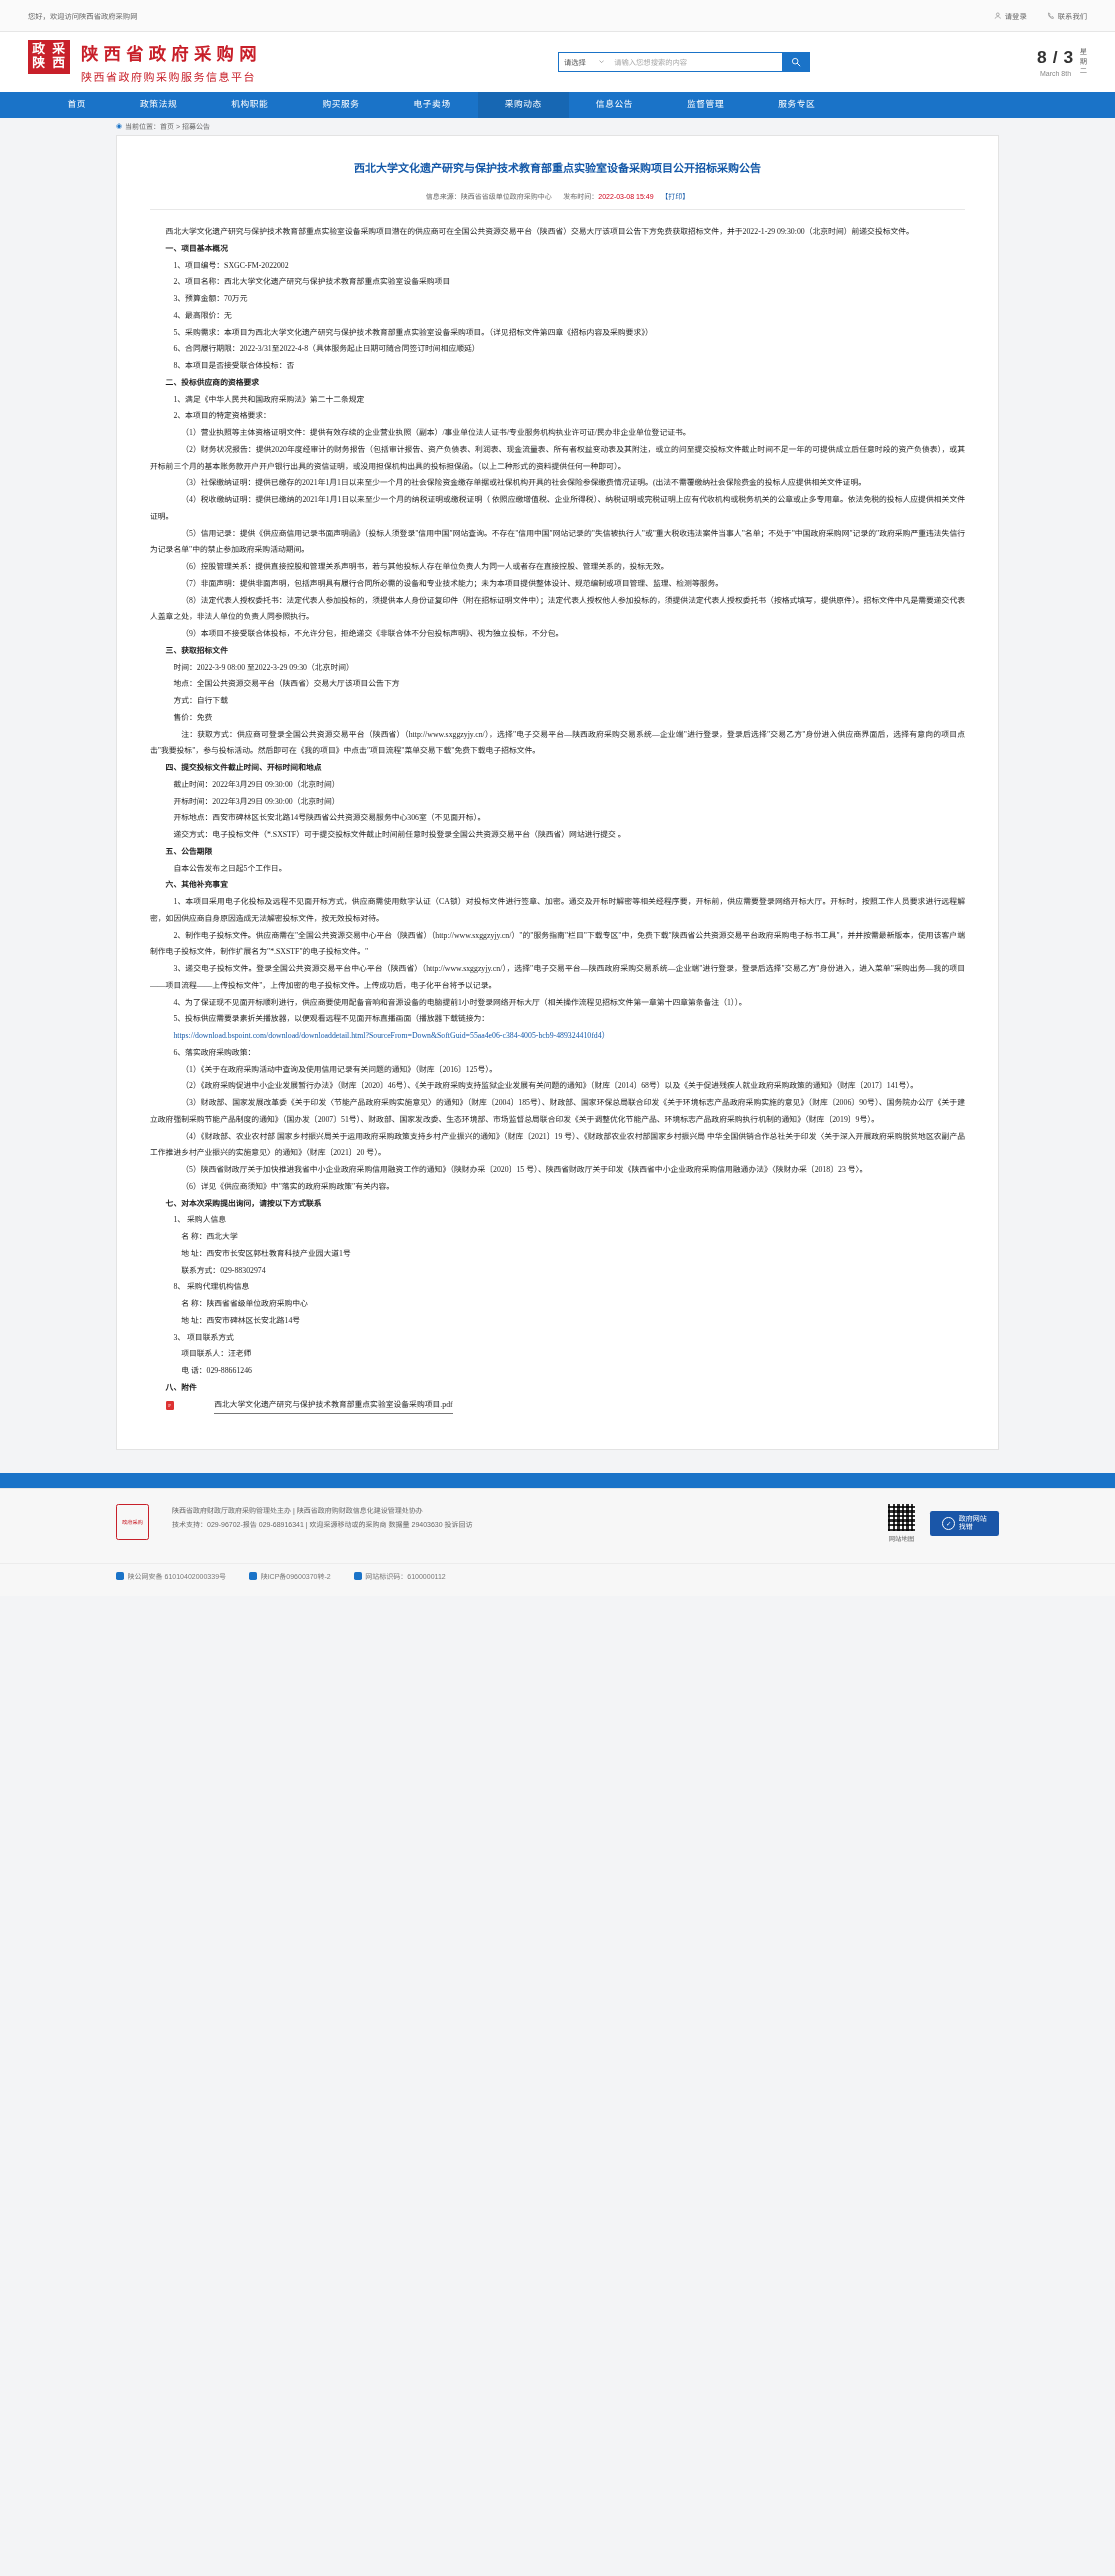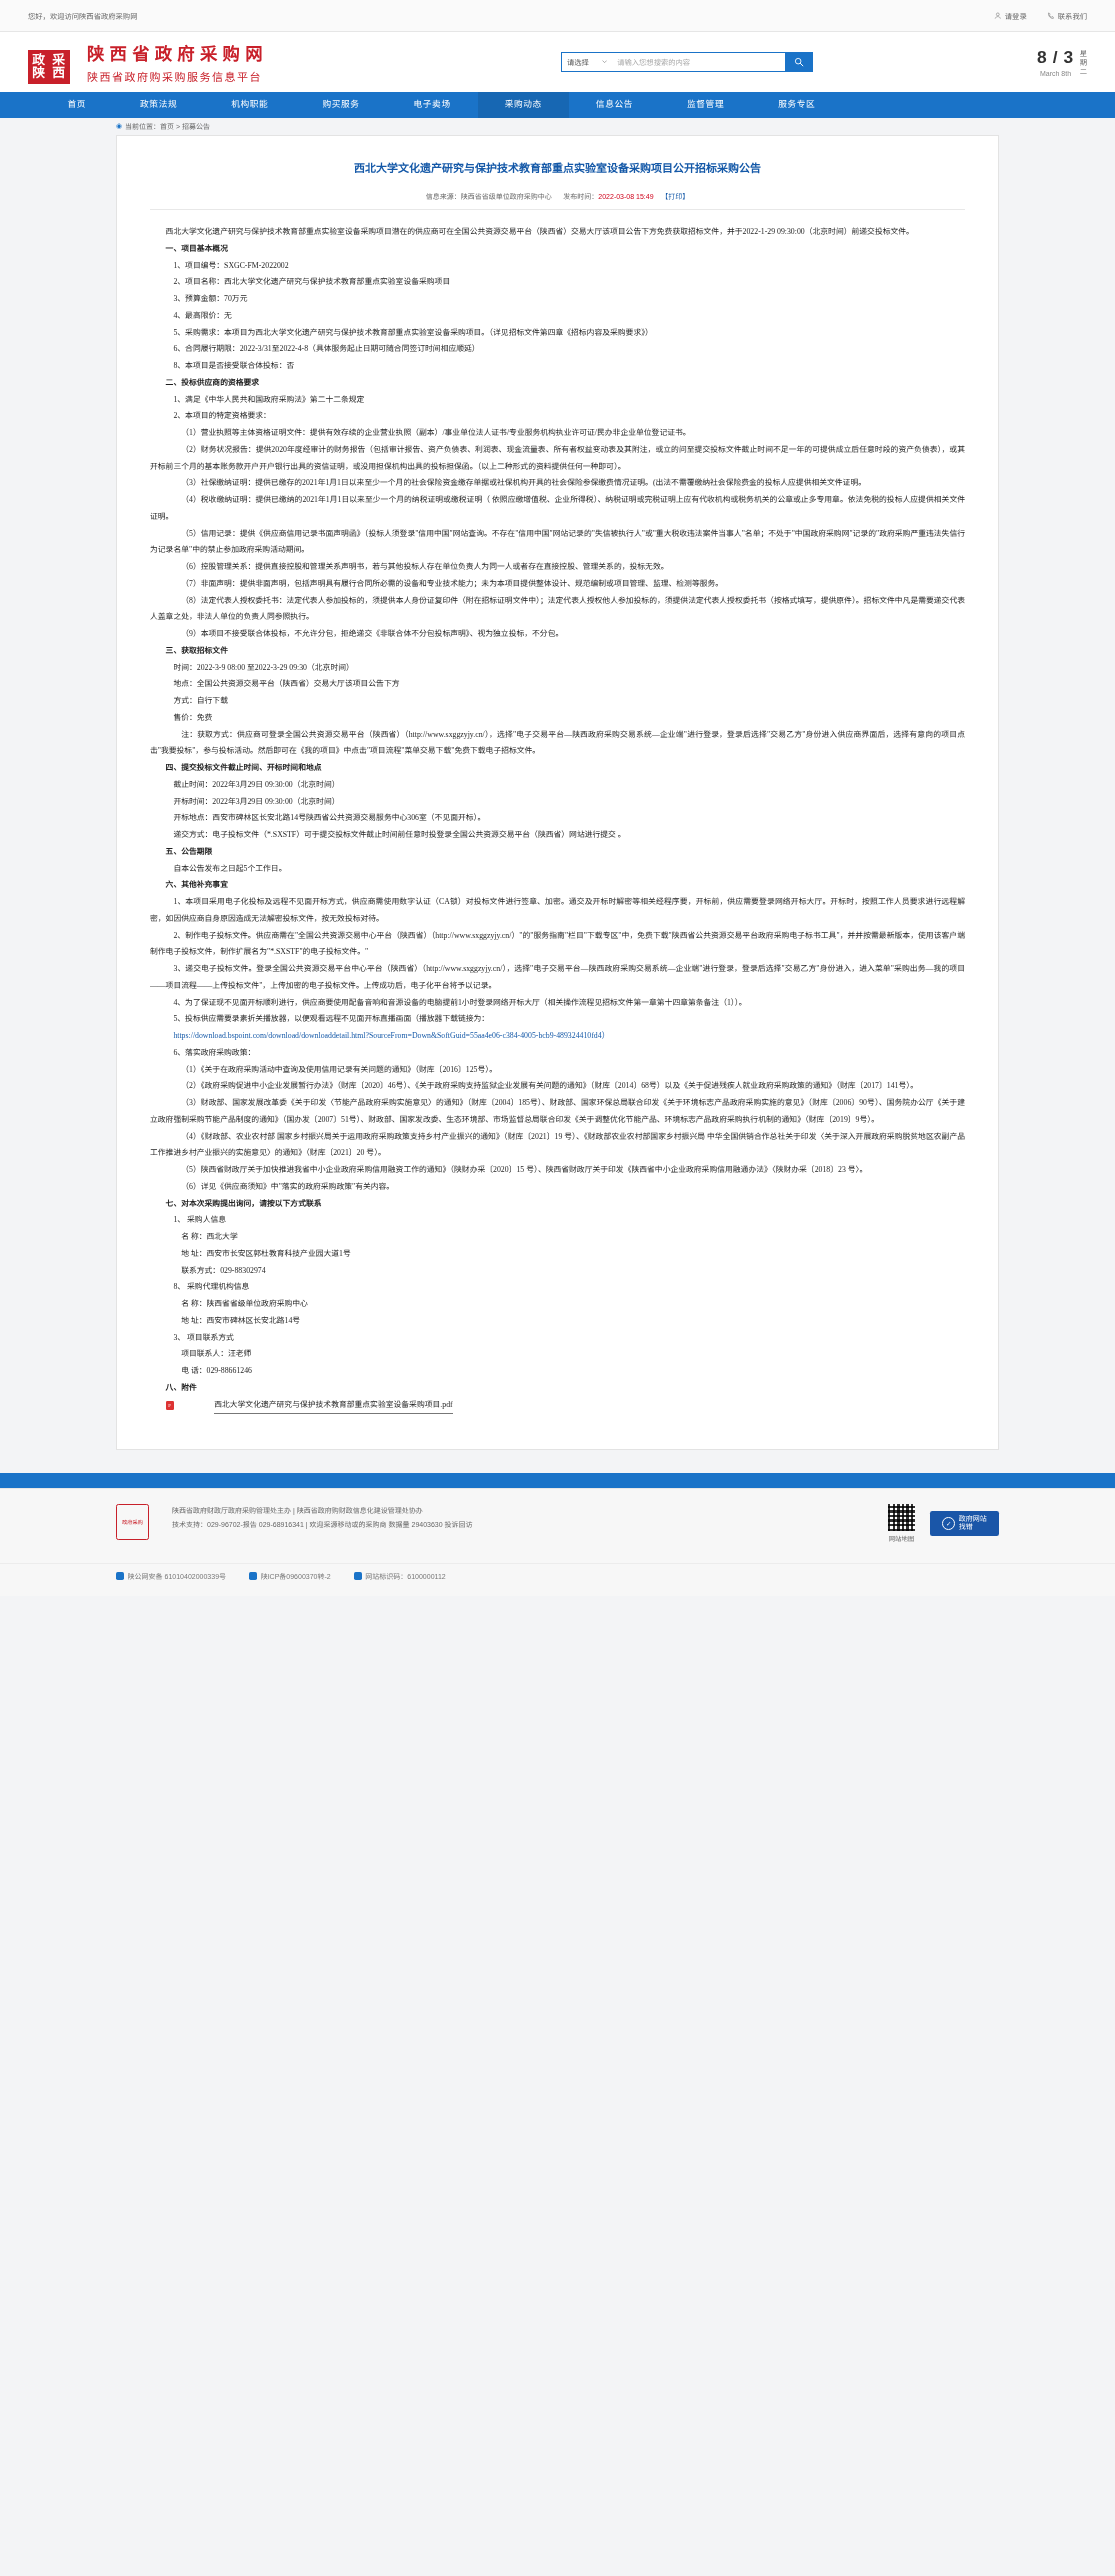--- a/index.html
+++ b/index.html
@@ -28,21 +28,21 @@
   .ico { display:inline-block; vertical-align:middle; }
   
   .header {
     background:#ffffff;
     height:60px;
     display:flex;
     align-items:center;
     padding:0 28px;
     justify-content:space-between;
   }
-  .brand { display:flex; align-items:flex-end; gap:17px; }
+  .brand { display:flex; align-items:flex-start; gap:11px; }
   .brand-mark {
     width:42px;height:34px;background:#c8202a;color:#fff;
     display:flex;align-items:center;justify-content:center;
     font-family:"Liberation Serif","DejaVu Serif",serif;
     font-weight:bold;font-size:12.8px;line-height:1.05;letter-spacing:0.6px;
     text-align:center;
     border:1.2px solid #c8202a;
   }
   .brand-mark span{display:block}
   .brand-text .line1 {
@@ -60,21 +60,21 @@
   }
   .search-input {
     width:174px;height:20px;border:0.6px solid #1a73c8;border-left:none;border-right:none;
     padding:0 5.8px;font-size:7.3px;outline:none;color:#333;
   }
   .search-input::placeholder{color:#aaa}
   .search-btn {
     width:28px;height:20px;background:#1a73c8;border:0.6px solid #1a73c8;
     display:flex;align-items:center;justify-content:center;cursor:pointer;
   }
-  .datebox { text-align:center; display:flex; align-items:flex-end; gap:5.8px; color:#333; }
+  .datebox { text-align:center; display:flex; align-items:flex-start; gap:5.8px; color:#333; }
   .datebox .dnum { font-size:17.4px; font-weight:bold; letter-spacing:0.6px;}
   .datebox .dsub { font-size:7px; color:#888; margin-top:1.2px;}
   .datebox .week { font-size:7.3px; color:#666; line-height:1.25; }
   
   .nav {
     background:#1a73c8;height:25.6px;display:flex;align-items:center;
     padding:0 28px;
   }
   .nav-inner{display:flex;width:100%;max-width:1034px;margin:0 auto;}
   .nav a {

